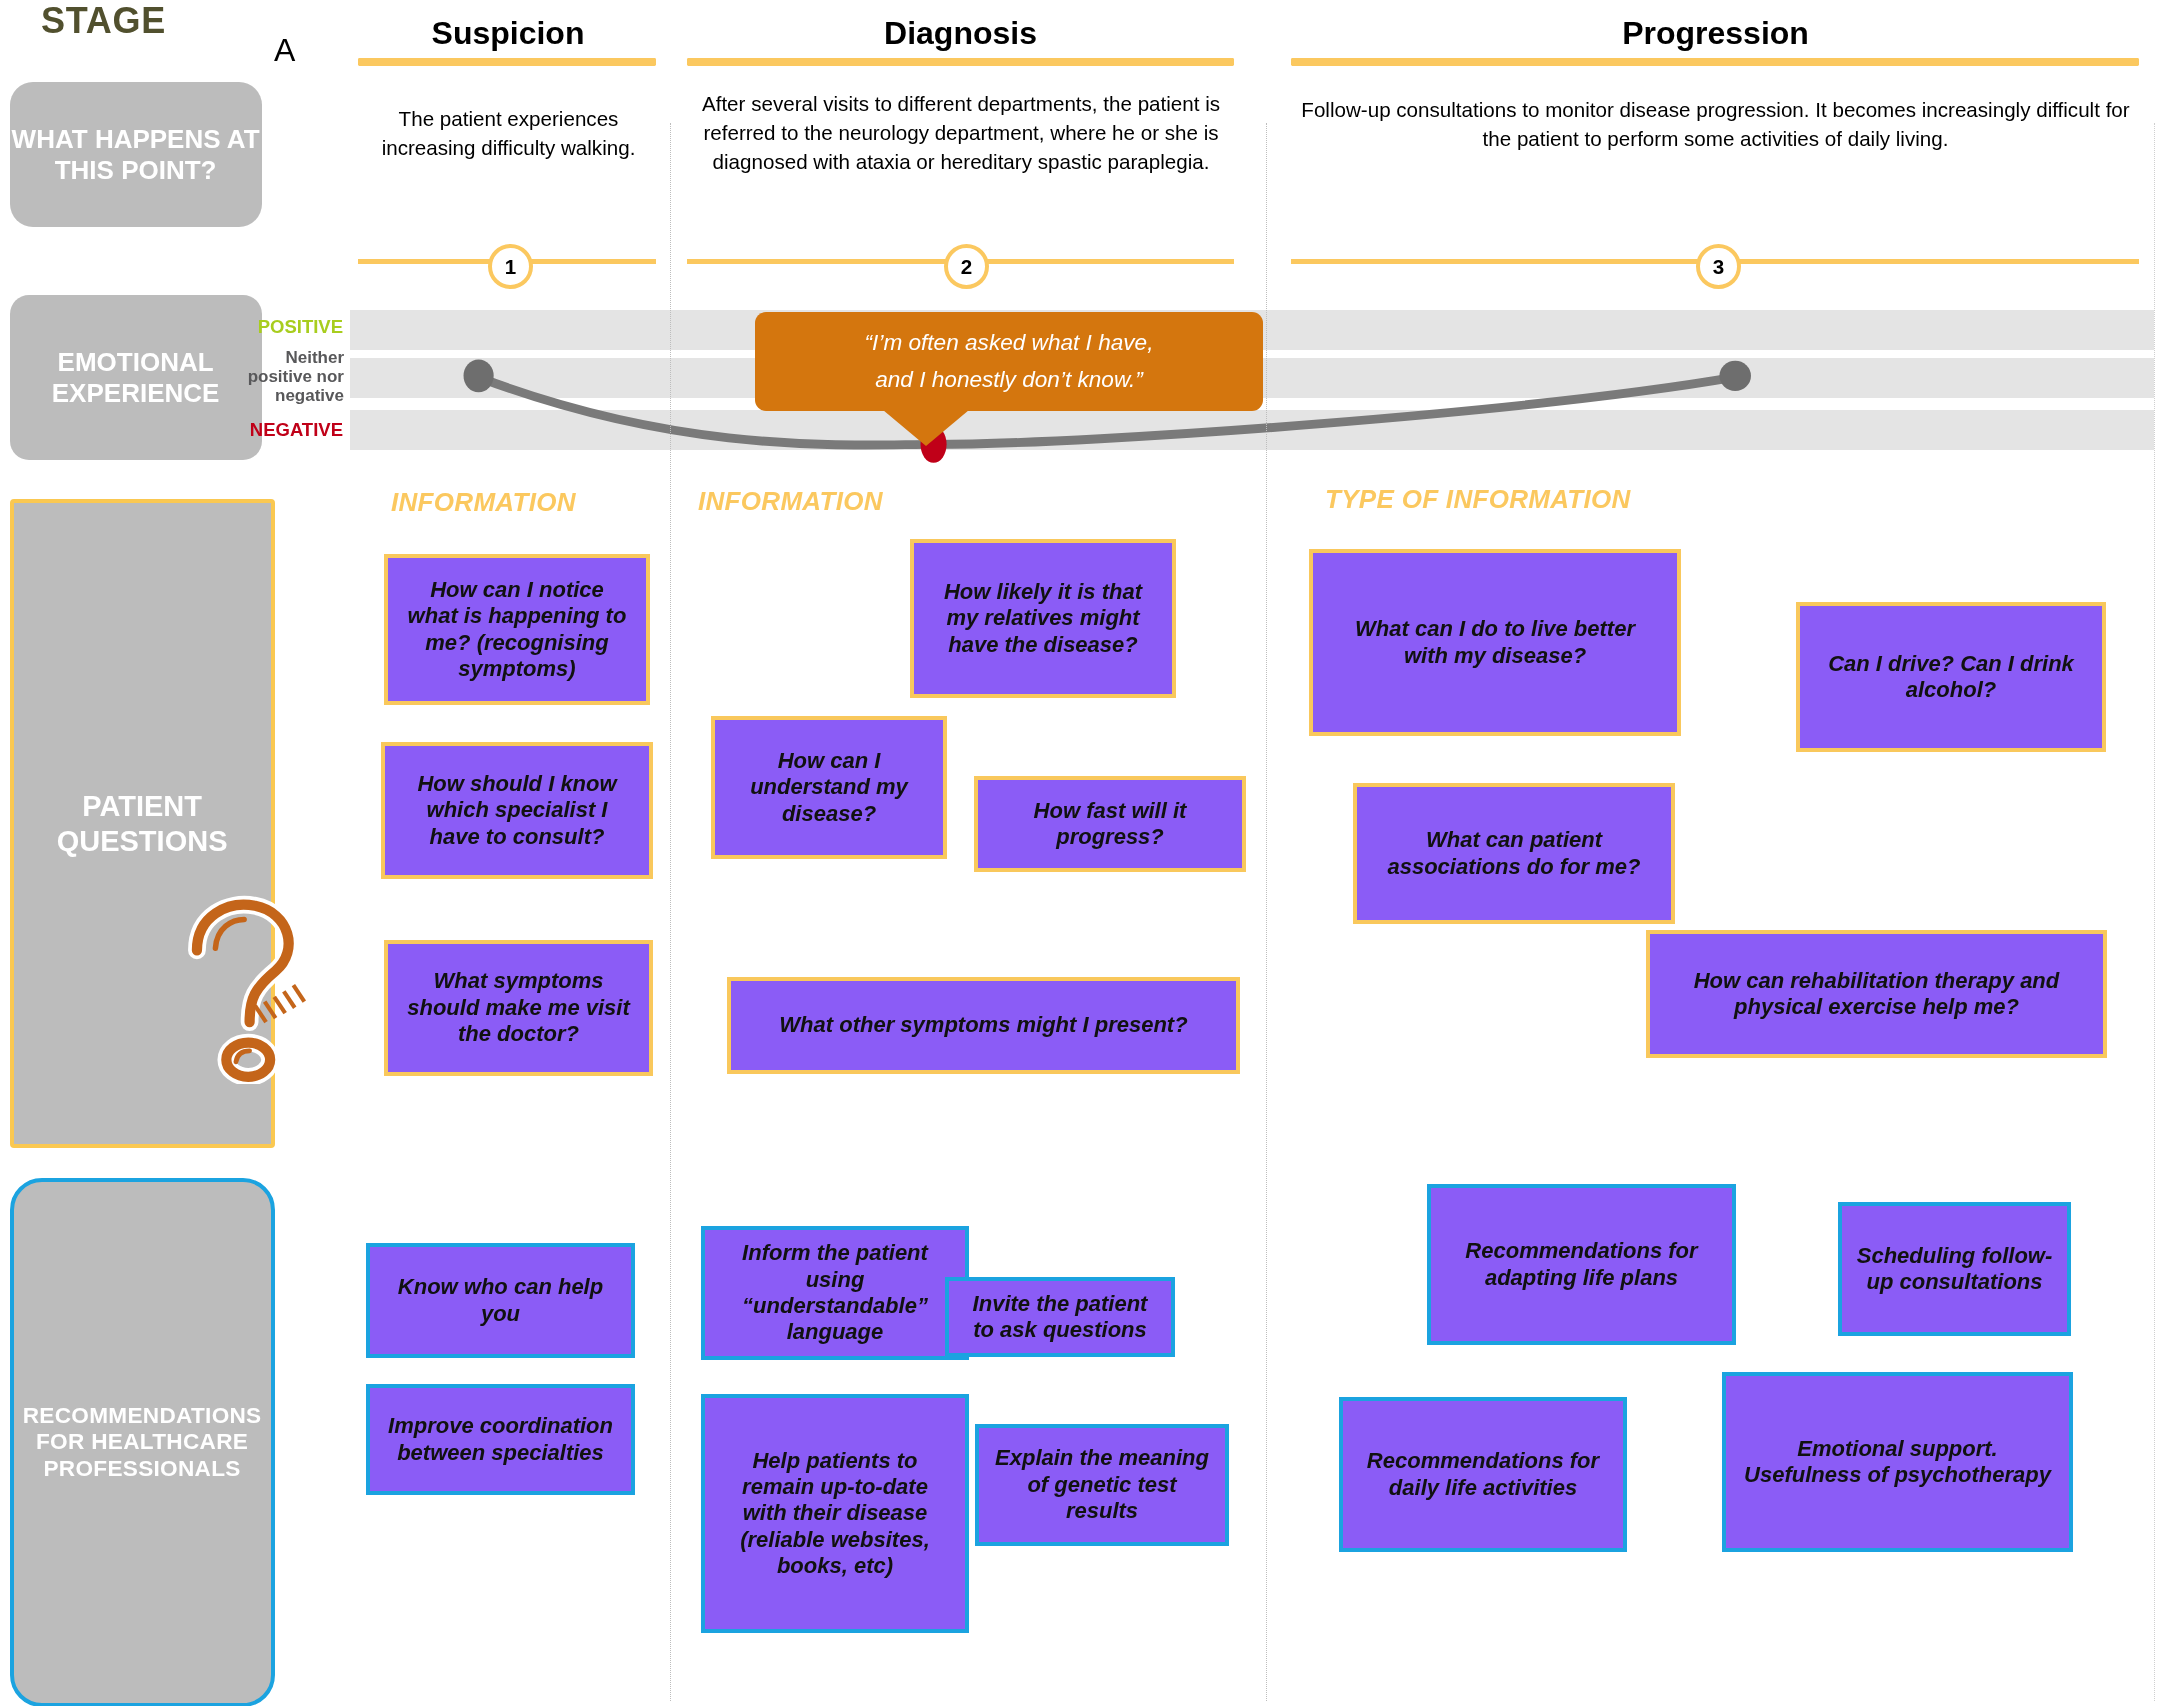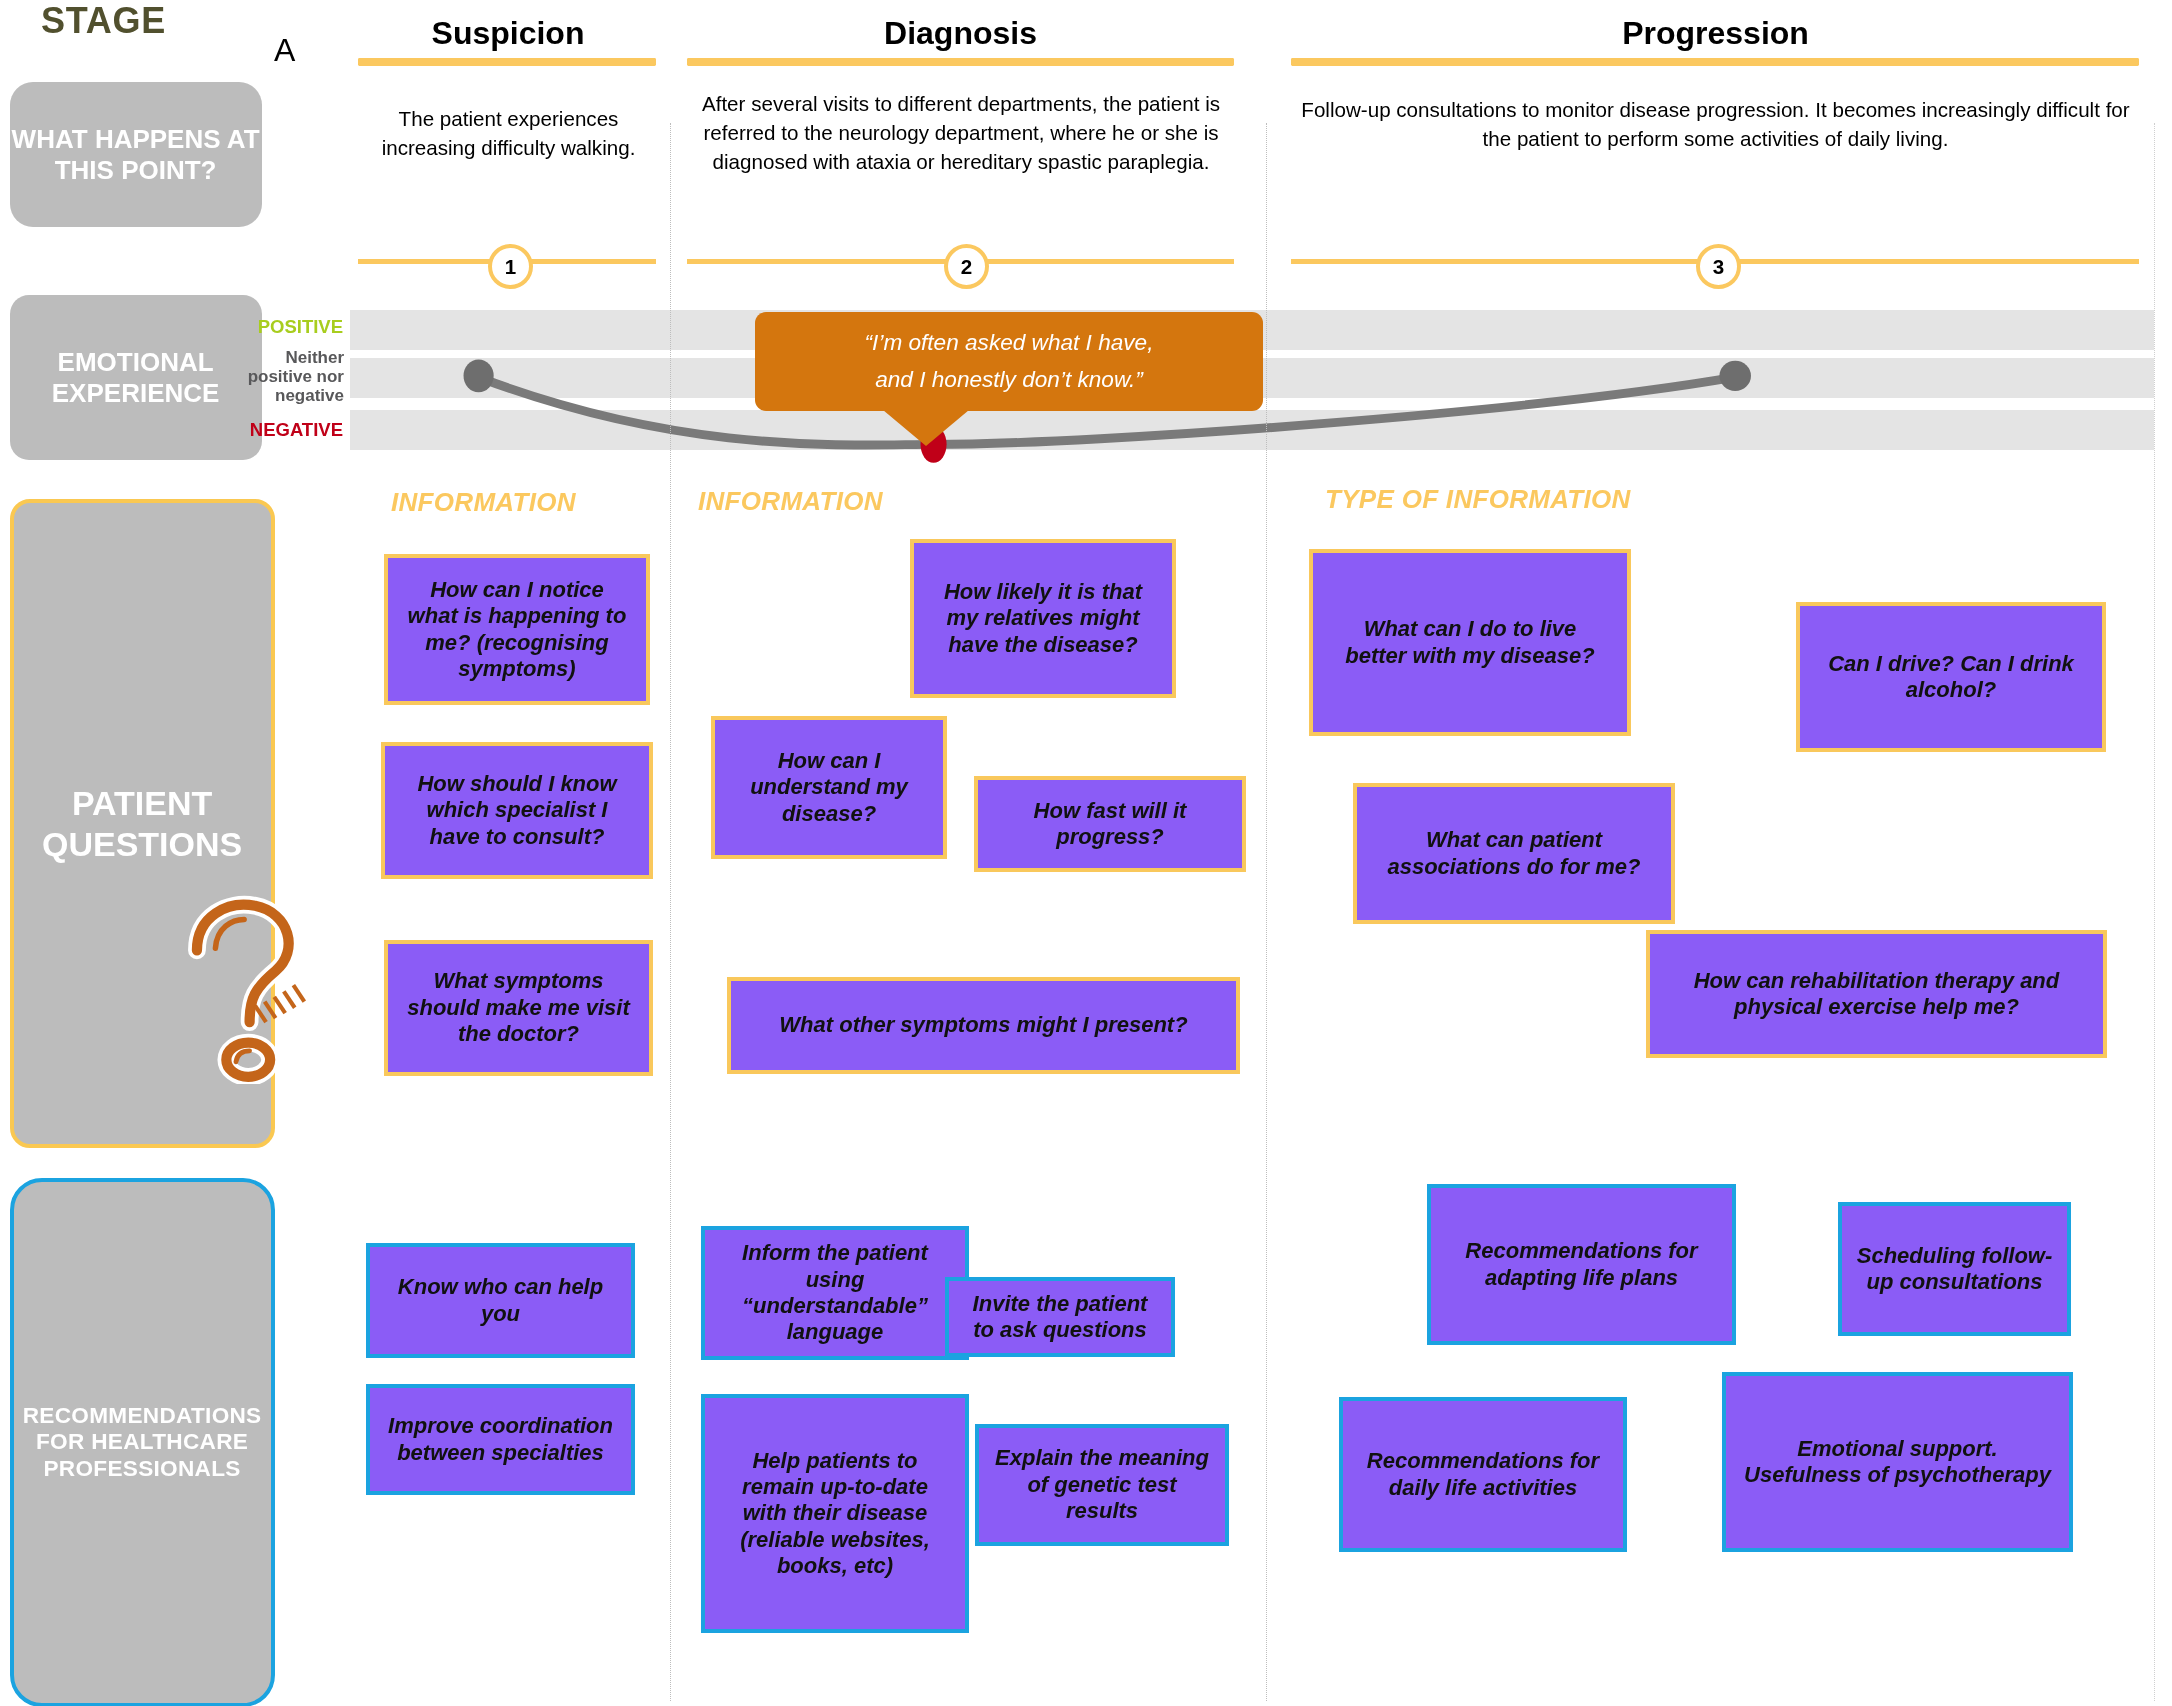--- a/index.html
+++ b/index.html
@@ -10,22 +10,22 @@
   
   #stage-title{left:41px;top:0px;font-size:36px;font-weight:bold;color:#51502e;letter-spacing:0.7px;}
   #panel-letter{left:274px;top:32px;font-size:32px;color:#000;}
 
   
   .rowlabel{background:#bcbcbc;color:#fff;font-weight:bold;display:flex;
             align-items:center;justify-content:center;text-align:center;
             line-height:1.18;}
   #lbl-what{left:9.6px;top:82px;width:252px;height:145px;border-radius:23px;font-size:26px;}
   #lbl-emotion{left:9.6px;top:295px;width:252px;height:165px;border-radius:19px;font-size:26px;}
-  #lbl-questions{left:9.6px;top:499px;width:257px;height:641px;border-radius:20px;
-                 border:4.8px solid #fac851;font-size:34px;}
+  #lbl-questions{left:9.6px;top:499px;width:257px;height:641px;border-radius:4px;
+                 border:4.8px solid #fac851;font-size:29px;}
   #lbl-recs{left:9.6px;top:1178px;width:257px;height:521px;border-radius:32px;
             border:4.8px solid #1ba3e0;font-size:22.6px;letter-spacing:0.3px;}
 
   
   #qmark{left:173px;top:885px;width:171px;height:199px;}
 
   
   .axis-lab{text-align:right;font-weight:bold;line-height:1.12;}
   #ax-pos{left:247px;top:317px;width:96px;font-size:18.5px;color:#a8cd1e;}
   #ax-neu{left:237px;top:348px;width:107px;font-size:17px;color:#58585a;font-weight:bold;}
@@ -154,21 +154,21 @@
 <div class="abs cbox r" style="left:701px;top:1394px;width:268px;height:239px;padding:0 12.3px;">Help patients to remain up-to-date with their disease (reliable websites, books, etc)</div>
 <div class="abs cbox r" style="left:975px;top:1424px;width:254px;height:122px;padding:0 11px;">Explain the meaning of genetic test results</div>
 
 <div class="abs stg-title" style="left:1290px;top:15px;width:851px;">Progression</div>
 <div class="abs stg-bar" style="left:1291px;top:58px;width:848px;"></div>
 <div class="abs stg-desc" style="left:1290px;top:95px;width:851px;">Follow-up consultations to monitor disease progression. It becomes increasingly difficult for the patient to perform some activities of daily living.</div>
 <div class="abs num-line" style="left:1291px;top:259px;width:848px;"></div>
 <div class="abs num-circ" style="left:1696px;top:244px;">3</div>
 
 <div class="abs sec-head" style="left:1325px;top:484px;">TYPE OF INFORMATION</div>
-<div class="abs cbox q" style="left:1309px;top:549px;width:322px;height:187px;padding:0 18px;">What can I do to live better with my disease?</div>
+<div class="abs cbox q" style="left:1309px;top:549px;width:372px;height:187px;padding:0 18px;">What can I do to live better with my disease?</div>
 <div class="abs cbox q" style="left:1796px;top:602px;width:310px;height:150px;padding:0 16.5px;">Can I drive? Can I drink alcohol?</div>
 <div class="abs cbox q" style="left:1353px;top:783px;width:322px;height:141px;padding:0 15px;">What can patient associations do for me?</div>
 <div class="abs cbox q" style="left:1646px;top:930px;width:461px;height:128px;padding:0 16.5px;">How can rehabilitation therapy and physical exercise help me?</div>
 
 <div class="abs cbox r" style="left:1427px;top:1184px;width:309px;height:161px;padding:0 18px;">Recommendations for adapting life plans</div>
 <div class="abs cbox r" style="left:1838px;top:1202px;width:233px;height:134px;padding:0 13.7px;">Scheduling follow-up consultations</div>
 <div class="abs cbox r" style="left:1339px;top:1397px;width:288px;height:155px;padding:0 15px;">Recommendations for daily life activities</div>
 <div class="abs cbox r" style="left:1722px;top:1372px;width:351px;height:180px;padding:0 18px;">Emotional support. Usefulness of psychotherapy</div>
 
 

